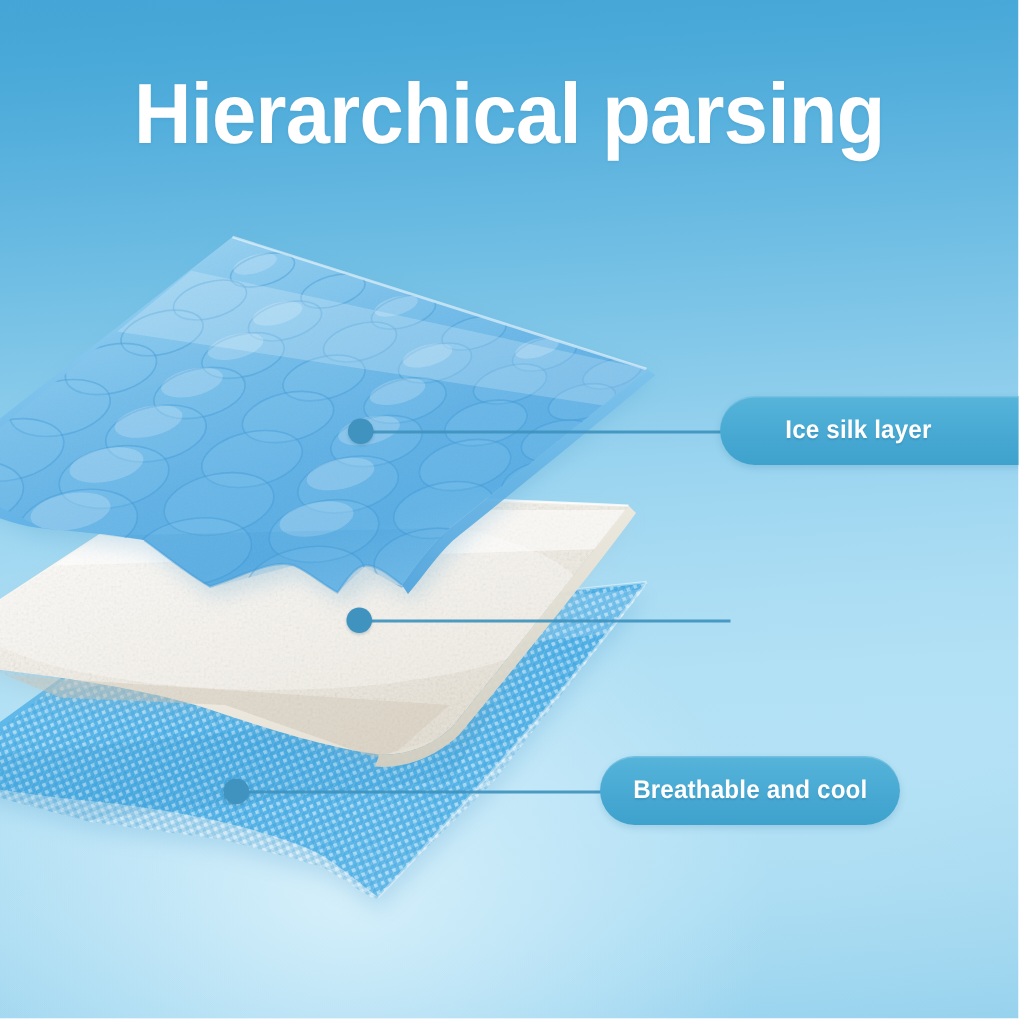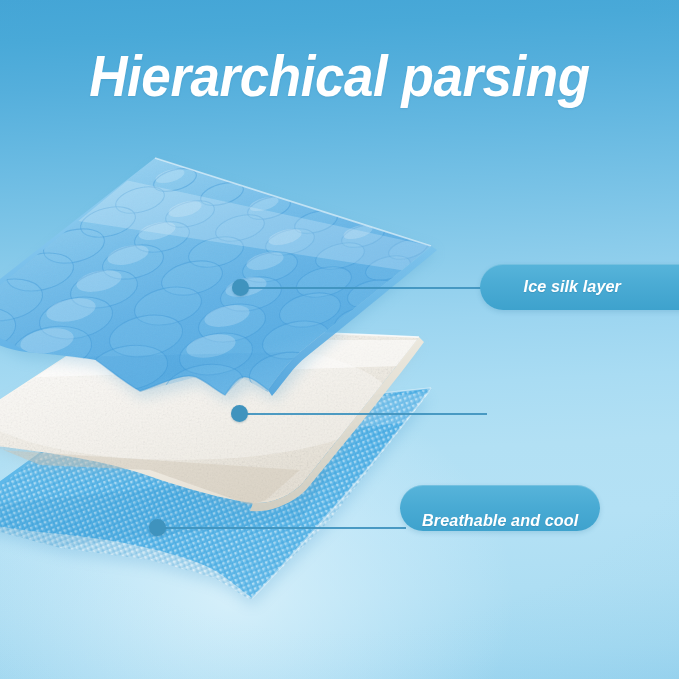--- a/index.html
+++ b/index.html
@@ -7,21 +7,20 @@
     margin: 0;
     padding: 0;
     background: #ffffff;
   }
   #scene {
     position: relative;
     width: 679px;
     height: 679px;
     overflow: hidden;
     font-family: "Liberation Sans", "DejaVu Sans", sans-serif;
-    font-style: italic;
     -webkit-font-smoothing: antialiased;
   }
   #bg-grad {
     position: absolute;
     inset: 0;
     background: linear-gradient(177deg,
       #44a5d6 0%,
       #49a9d8 6%,
       #55afdc 13%,
       #65b8e1 21%,
@@ -116,21 +115,21 @@
   #callout-1 .callout-label { margin-right: 18px; }
   #line-1 { left: 246px; top: 287px; width: 238px; }
   #dot-1  { left: 232px; top: 279px; }
 
   
   #callout-2 { left: 483px; top: 391px; width: 190px; }
   #line-2 { left: 245px; top: 413px; width: 242px; }
   #dot-2  { left: 231px; top: 405px; }
 
   
-  #callout-3 { left: 400px; top: 485px; width: 200px; align-items: flex-end; }
+  #callout-3 { left: 400px; top: 504px; width: 200px; }
   #line-3 { left: 163px; top: 527px; width: 243px; }
   #dot-3  { left: 149px; top: 519px; }
 </style>
 </head>
 <body>
 
 <div id="scene">
 
   <div id="bg-grad"></div>
   <div id="bg-glow"></div>

